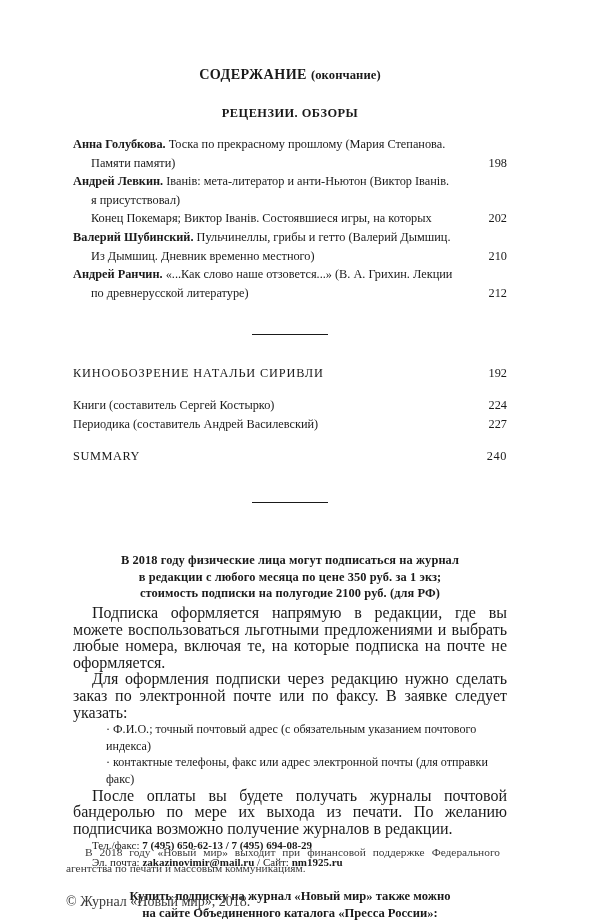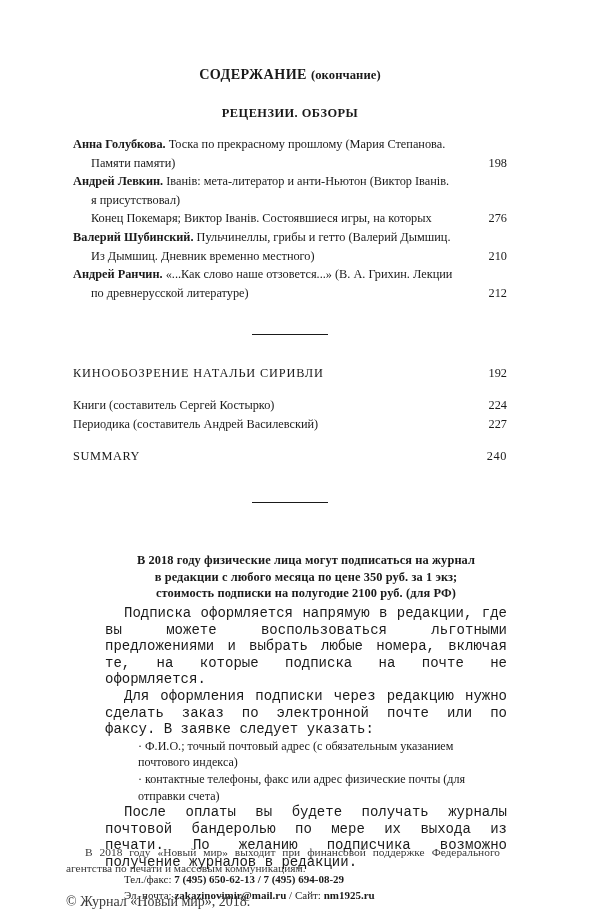--- a/index.html
+++ b/index.html
@@ -109,36 +109,34 @@
     height: 0;
     border-top: 1.6px solid #1a1a1a;
     vertical-align: middle;
   }
   .rule-1 { margin-top: 22px; }
   .rule-2 { margin-top: 26px; }
 
   
   .sub-block {
     margin-top: 42px;
-    margin-left: 32px;
   }
   .sub-head {
     text-align: center;
     font-weight: bold;
     font-size: 12.4px;
     line-height: 16.8px;
     letter-spacing: 0.1px;
   }
   .para {
-    font-size: 14px;
+    font-size: 16px;
     line-height: 16.6px;
     text-align: justify;
     text-indent: 19px;
     margin-top: 3px;
-    font-family: Liberation Mono, monospace;
   }
   .para.tight {
     margin-top: 0;
   }
   .bullet {
     font-size: 12.1px;
     line-height: 16.6px;
     padding-left: 33px;
     text-indent: 0;
   }
@@ -200,21 +198,21 @@
         <span class="line cont">Памяти памяти)</span>
         <span class="toc-page" style="top:18.6px">198</span>
       </div>
 
       <div class="toc-entry">
         <span class="line">
           <span class="author">Андрей Левкин.</span><span> Iванiв: мета-литератор и анти-Ньютон (Виктор Iванiв.</span>
         </span>
         <span class="line cont">я присутствовал)</span>
         <span class="line cont">Конец Покемаря; Виктор Iванiв. Состоявшиеся игры, на которых</span>
-        <span class="toc-page" style="top:37.2px">276</span>
+        <span class="toc-page" style="top:37.2px">202</span>
       </div>
 
       <div class="toc-entry">
         <span class="line">
           <span class="author">Валерий Шубинский.</span><span> Пульчинеллы, грибы и гетто (Валерий Дымшиц.</span>
         </span>
         <span class="line cont">Из Дымшиц. Дневник временно местного)</span>
         <span class="toc-page" style="top:18.6px">210</span>
       </div>
 
@@ -263,21 +261,21 @@
       <div class="sub-head">
         <div>В 2018 году физические лица могут подписаться на журнал</div>
         <div>в редакции с любого месяца по цене 350 руб. за 1 экз;</div>
         <div>стоимость подписки на полугодие 2100 руб. (для РФ)</div>
       </div>
 
       <div class="para">Подписка оформляется напрямую в редакции, где вы можете воспользоваться льготными предложениями и выбрать любые номера, включая те, на которые подписка на почте не оформляется.</div>
       <div class="para tight">Для оформления подписки через редакцию нужно сделать заказ по электронной почте или по факсу. В заявке следует указать:</div>
 
       <div class="bullet">· Ф.И.О.; точный почтовый адрес (с обязательным указанием почтового индекса)</div>
-      <div class="bullet">· контактные телефоны, факс или адрес физические почты (для отправки счета)</div>
+      <div class="bullet">· контактные телефоны, факс или адрес электронной почты (для отправки факс)</div>
 
       <div class="para tight">После оплаты вы будете получать журналы почтовой бандеролью по мере их выхода из печати. По желанию подписчика возможно получение журналов в редакции.</div>
 
       <div class="contact">
         <span>Тел./факс:</span>
         <b>7 (495) 650-62-13 / 7 (495) 694-08-29</b>
       </div>
 
       <div class="contact">
         <span>Эл. почта:</span>

